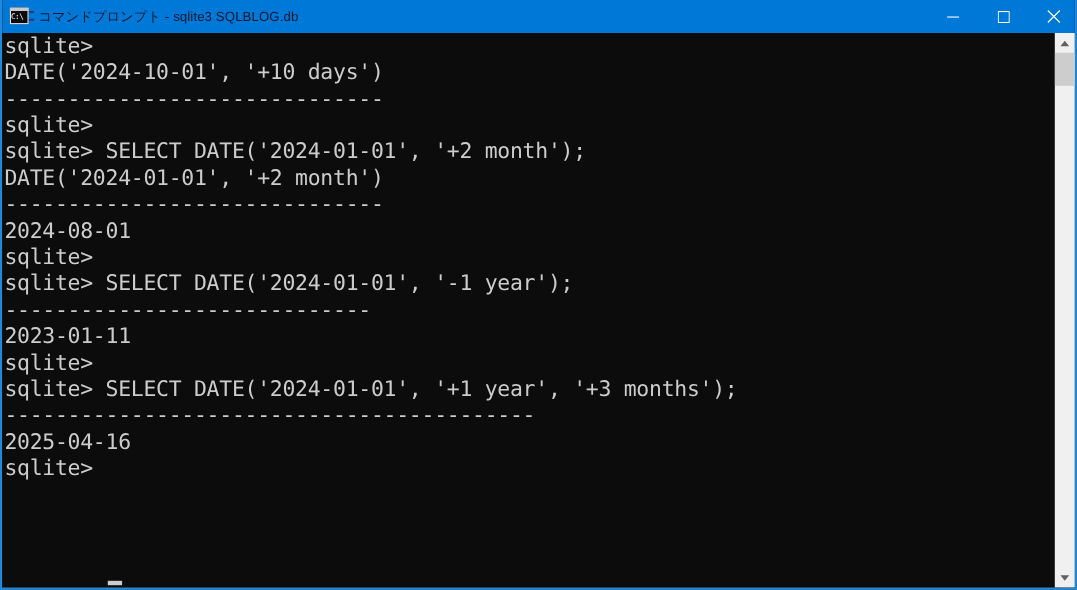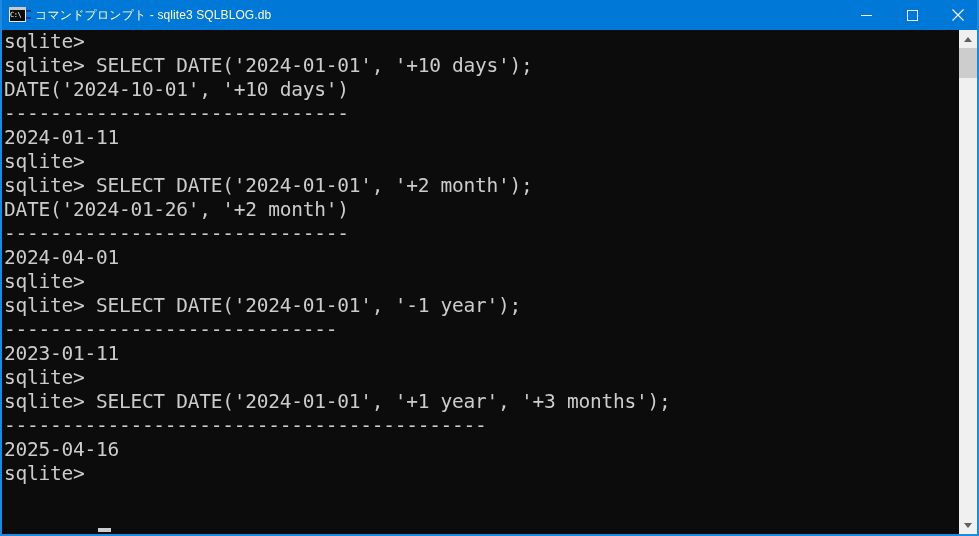--- a/index.html
+++ b/index.html
@@ -77,21 +77,21 @@
   }
   .app-icon .tail1, .app-icon .tail2 {
     position: absolute;
     background: #1d3d8a;
     height: 2px;
   }
   .app-icon .tail1 { left: 17px; top: 3px; width: 5px; }
   .app-icon .tail2 { left: 17px; top: 10px; width: 5px; }
 
   .title-text {
-    color: #fef9c3;
+    color: #0f172a;
     font-size: 12px;
     font-family: "Liberation Sans", "DejaVu Sans", sans-serif;
     white-space: nowrap;
     overflow: hidden;
     text-overflow: ellipsis;
     letter-spacing: 0.1px;
   }
 
   .win-buttons {
     display: flex;
@@ -214,29 +214,27 @@
       <div class="win-btn close">
         <svg width="12" height="12" viewBox="0 0 12 12">
           <path d="M0.5 0.5 L11.5 11.5 M11.5 0.5 L0.5 11.5" stroke="#ffffff" stroke-width="1.1" fill="none"></path>
         </svg>
       </div>
     </div>
   </div>
 
   <div class="console">
     <div class="line">sqlite&gt;</div>
-    <div class="line">sqlite&gt; SELECT DATE('2024-01-01', '+10 days');</div>
     <div class="line">DATE('2024-10-01', '+10 days')</div>
     <div class="line">------------------------------</div>
-    <div class="line">2024-01-11</div>
     <div class="line">sqlite&gt;</div>
     <div class="line">sqlite&gt; SELECT DATE('2024-01-01', '+2 month');</div>
-    <div class="line">DATE('2024-01-26', '+2 month')</div>
+    <div class="line">DATE('2024-01-01', '+2 month')</div>
     <div class="line">------------------------------</div>
-    <div class="line">2024-04-01</div>
+    <div class="line">2024-08-01</div>
     <div class="line">sqlite&gt;</div>
     <div class="line">sqlite&gt; SELECT DATE('2024-01-01', '-1 year');</div>
     <div class="line">-----------------------------</div>
     <div class="line">2023-01-11</div>
     <div class="line">sqlite&gt;</div>
     <div class="line">sqlite&gt; SELECT DATE('2024-01-01', '+1 year', '+3 months');</div>
     <div class="line">------------------------------------------</div>
     <div class="line">2025-04-16</div>
     <div class="line">sqlite&gt;</div>
   </div>

